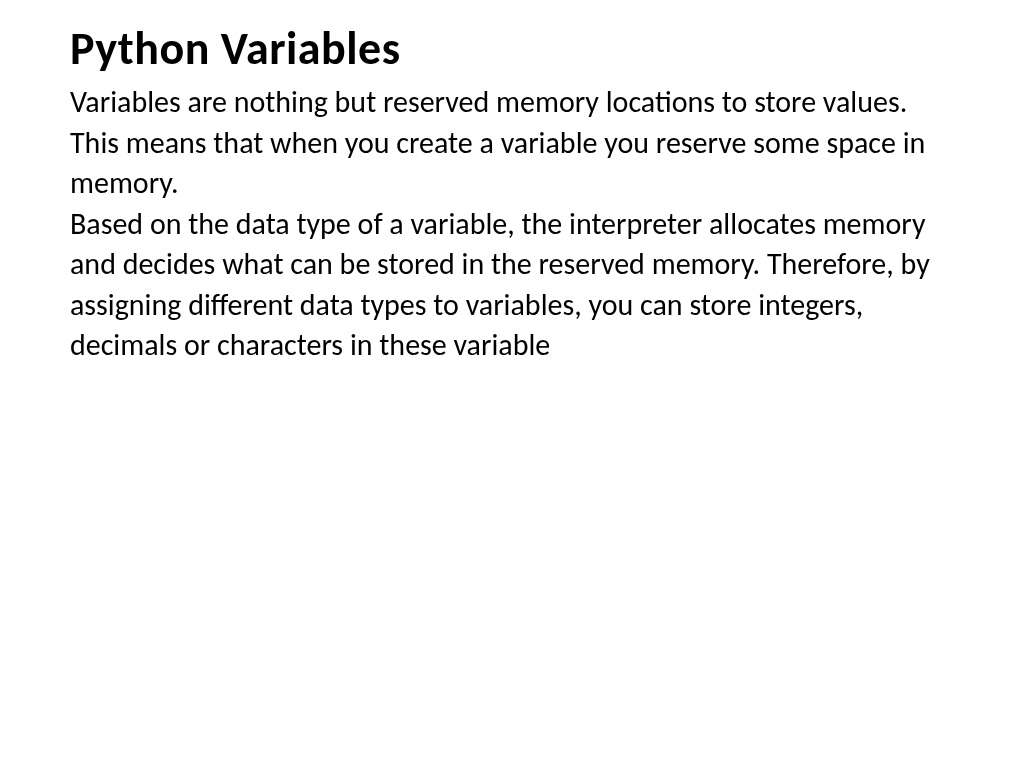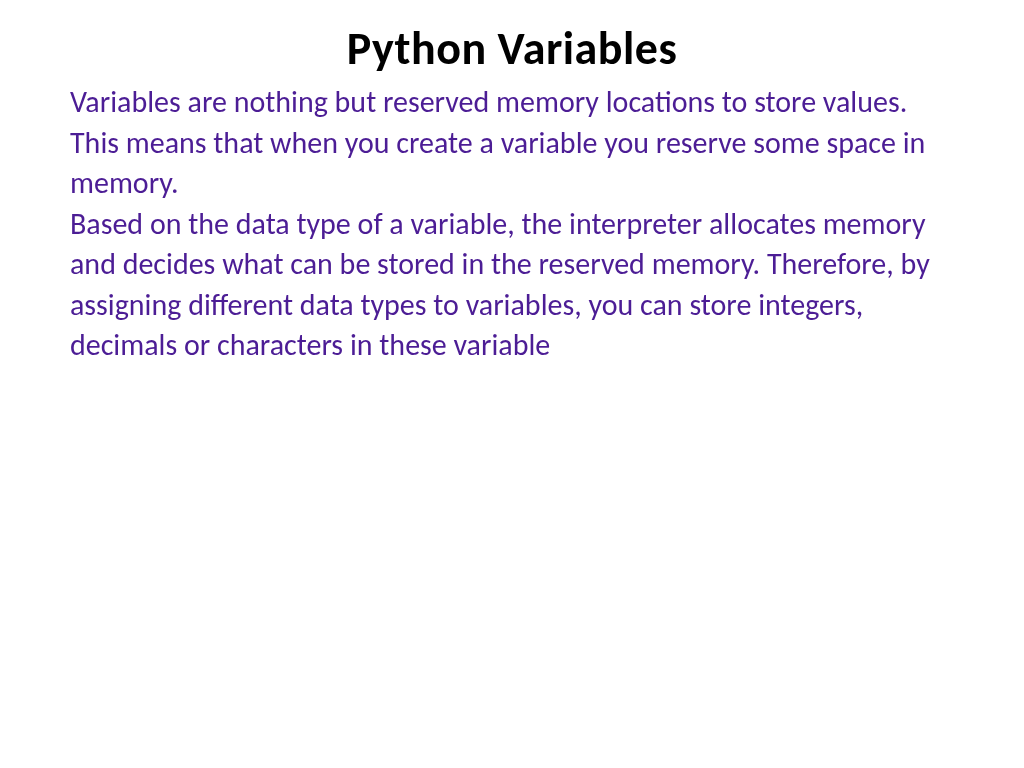--- a/index.html
+++ b/index.html
@@ -12,27 +12,27 @@
       height: 768px;
       background: #ffffff;
       font-family: Calibri, 'Segoe UI', Arial, sans-serif;
       padding: 20px 70px 20px 70px;
       overflow: hidden;
     }
     .title {
       font-size: 46px;
       font-weight: 700;
       color: #000000;
-      text-align: center;
+      text-align: left;
       margin-bottom: 6px;
       letter-spacing: 0.5px;
     }
     .body-text {
       font-size: 30px;
-      color: #4c1d95;
+      color: #000000;
       line-height: 1.35;
       text-align: left;
     }
     .para {
       display: block;
     }
   </style>
 </head>
 <body>
 

